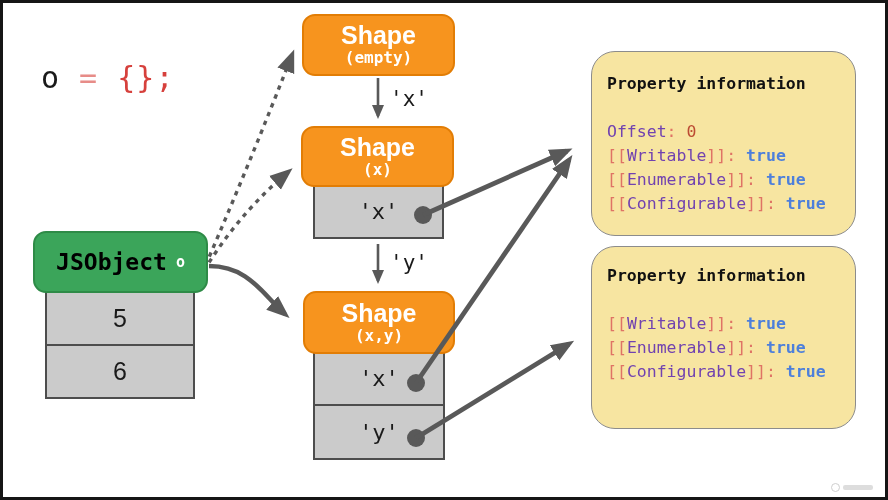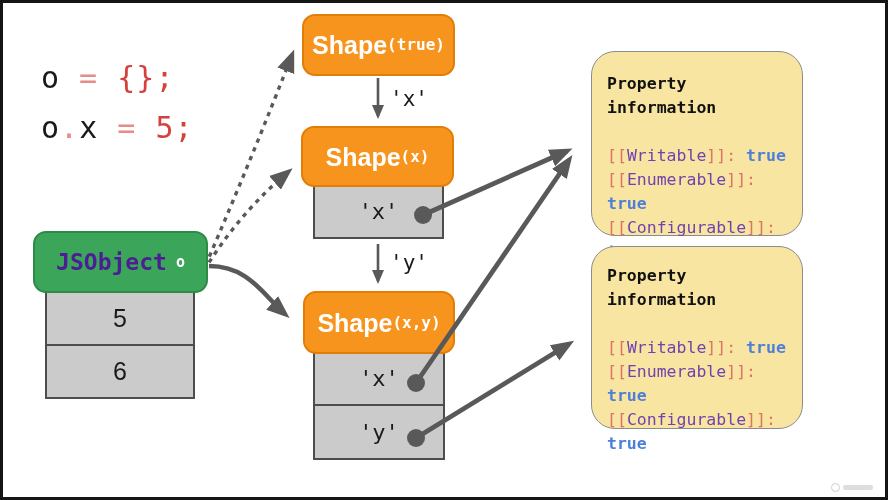--- a/index.html
+++ b/index.html
@@ -23,30 +23,30 @@
   
   #code{position:absolute;left:38px;top:50px;font-family:"DejaVu Sans Mono",monospace;
     font-size:30px;line-height:50px;color:var(--ink);letter-spacing:1px;}
   .tok-op{color:var(--code-op);}
   .tok-val{color:var(--code-val);}
 
   
   #jsobject{position:absolute;left:30px;top:228px;width:175px;height:62px;
     background:var(--green);border:2px solid var(--green-bd);border-radius:13px;
     display:flex;align-items:center;justify-content:center;z-index:3;}
-  #jsobject .t{font-family:"DejaVu Sans Mono",monospace;font-weight:bold;color:#4c1d95;font-size:23px;}
+  #jsobject .t{font-family:"DejaVu Sans Mono",monospace;font-weight:bold;color:#000000;font-size:23px;}
   #jsobject .v{font-family:"DejaVu Sans Mono",monospace;font-weight:bold;color:#fff;font-size:15px;margin-left:9px;}
   #jsobject-slots{position:absolute;left:42px;top:290px;width:150px;z-index:2;}
   .slot{background:var(--cell);border:2px solid var(--cell-bd);
     display:flex;align-items:center;justify-content:center;color:var(--ink);}
   #jsobject-slots .slot{height:55px;font-size:25px;margin-top:-2px;}
 
   
   .shape{position:absolute;background:var(--orange);border:2px solid var(--orange-bd);
-    border-radius:13px;display:flex;flex-direction:row;align-items:center;
+    border-radius:13px;display:flex;flex-direction:column;align-items:center;
     justify-content:center;z-index:3;}
   .shape .title{color:#fff;font-weight:bold;font-size:25px;line-height:26px;}
   .shape .sub{color:#fff;font-weight:bold;font-size:16px;line-height:20px;
     font-family:"DejaVu Sans Mono",monospace;}
   #shape-empty{left:299px;top:11px;width:153px;height:62px;}
   #shape-x{left:298px;top:123px;width:153px;height:61px;}
   #shape-xy{left:300px;top:288px;width:152px;height:63px;}
 
   
   .shape-slots{position:absolute;z-index:2;}
@@ -56,21 +56,21 @@
     font-size:22px;margin-top:-2px;}
   #slots-xy .slot{height:56px;}
 
   
   .trans-label{position:absolute;font-family:"DejaVu Sans Mono",monospace;
     font-size:21px;color:var(--ink);z-index:4;}
   #label-x{left:387px;top:84px;}
   #label-y{left:387px;top:248px;}
 
   
-  .propbox{position:absolute;left:588px;width:212px;background:var(--yellow);
+  .propbox{position:absolute;left:588px;width:265px;background:var(--yellow);
     border:1.5px solid var(--yellow-bd);border-radius:24px;
     font-family:"DejaVu Sans Mono",monospace;font-size:16.5px;line-height:24px;
     padding:20px 15px 12px 15px;z-index:3;}
   #propbox-0{top:48px;height:185px;}
   #propbox-1{top:243px;height:183px;padding-top:17px;}
   .propbox .ptitle{font-weight:bold;color:#111;}
   .propbox .gap{height:24px;}
   .p-purple{color:var(--purple);}
   .p-salmon{color:var(--salmon);}
   .p-rust{color:var(--rust);}
@@ -89,35 +89,34 @@
   #watermark .wm-circle{width:9px;height:9px;border:1.5px solid #666;border-radius:50%;}
   #watermark .wm-bar{width:30px;height:5px;background:#999;border-radius:2px;}
 </style>
 </head>
 <body>
 
 <div id="canvas">
 
   <div id="code">
     <div><span>o</span><span class="tok-op"> = </span><span class="tok-val">{}</span><span class="tok-val">;</span></div>
-    <div><span>o</span><span class="tok-op">.</span><span>x</span><span class="tok-op"> = </span><span class="tok-val">5</span><span class="tok-val">;</span></div>
   </div>
 
   <div id="jsobject">
     <span class="t">JSObject</span>
     <span class="v">o</span>
   </div>
   <div id="jsobject-slots">
     <div class="slot">5</div>
     <div class="slot">6</div>
   </div>
 
   <div class="shape" id="shape-empty">
     <div class="title">Shape</div>
-    <div class="sub">(true)</div>
+    <div class="sub">(empty)</div>
   </div>
 
   <div class="shape" id="shape-x">
     <div class="title">Shape</div>
     <div class="sub">(x)</div>
   </div>
   <div class="shape-slots" id="slots-x">
     <div class="slot">'x'</div>
   </div>
 
@@ -129,20 +128,21 @@
     <div class="slot">'x'</div>
     <div class="slot">'y'</div>
   </div>
 
   <div class="trans-label" id="label-x">'x'</div>
   <div class="trans-label" id="label-y">'y'</div>
 
   <div class="propbox" id="propbox-0">
     <div class="ptitle">Property information</div>
     <div class="gap"></div>
+    <div><span class="p-purple">Offset</span><span class="p-salmon">:</span> <span class="p-rust">0</span></div>
     <div><span class="p-salmon">[[</span><span class="p-purple">Writable</span><span class="p-salmon">]]:</span> <span class="p-blue">true</span></div>
     <div><span class="p-salmon">[[</span><span class="p-purple">Enumerable</span><span class="p-salmon">]]:</span> <span class="p-blue">true</span></div>
     <div><span class="p-salmon">[[</span><span class="p-purple">Configurable</span><span class="p-salmon">]]:</span> <span class="p-blue">true</span></div>
   </div>
 
   <div class="propbox" id="propbox-1">
     <div class="ptitle">Property information</div>
     <div class="gap"></div>
     <div><span class="p-salmon">[[</span><span class="p-purple">Writable</span><span class="p-salmon">]]:</span> <span class="p-blue">true</span></div>
     <div><span class="p-salmon">[[</span><span class="p-purple">Enumerable</span><span class="p-salmon">]]:</span> <span class="p-blue">true</span></div>

